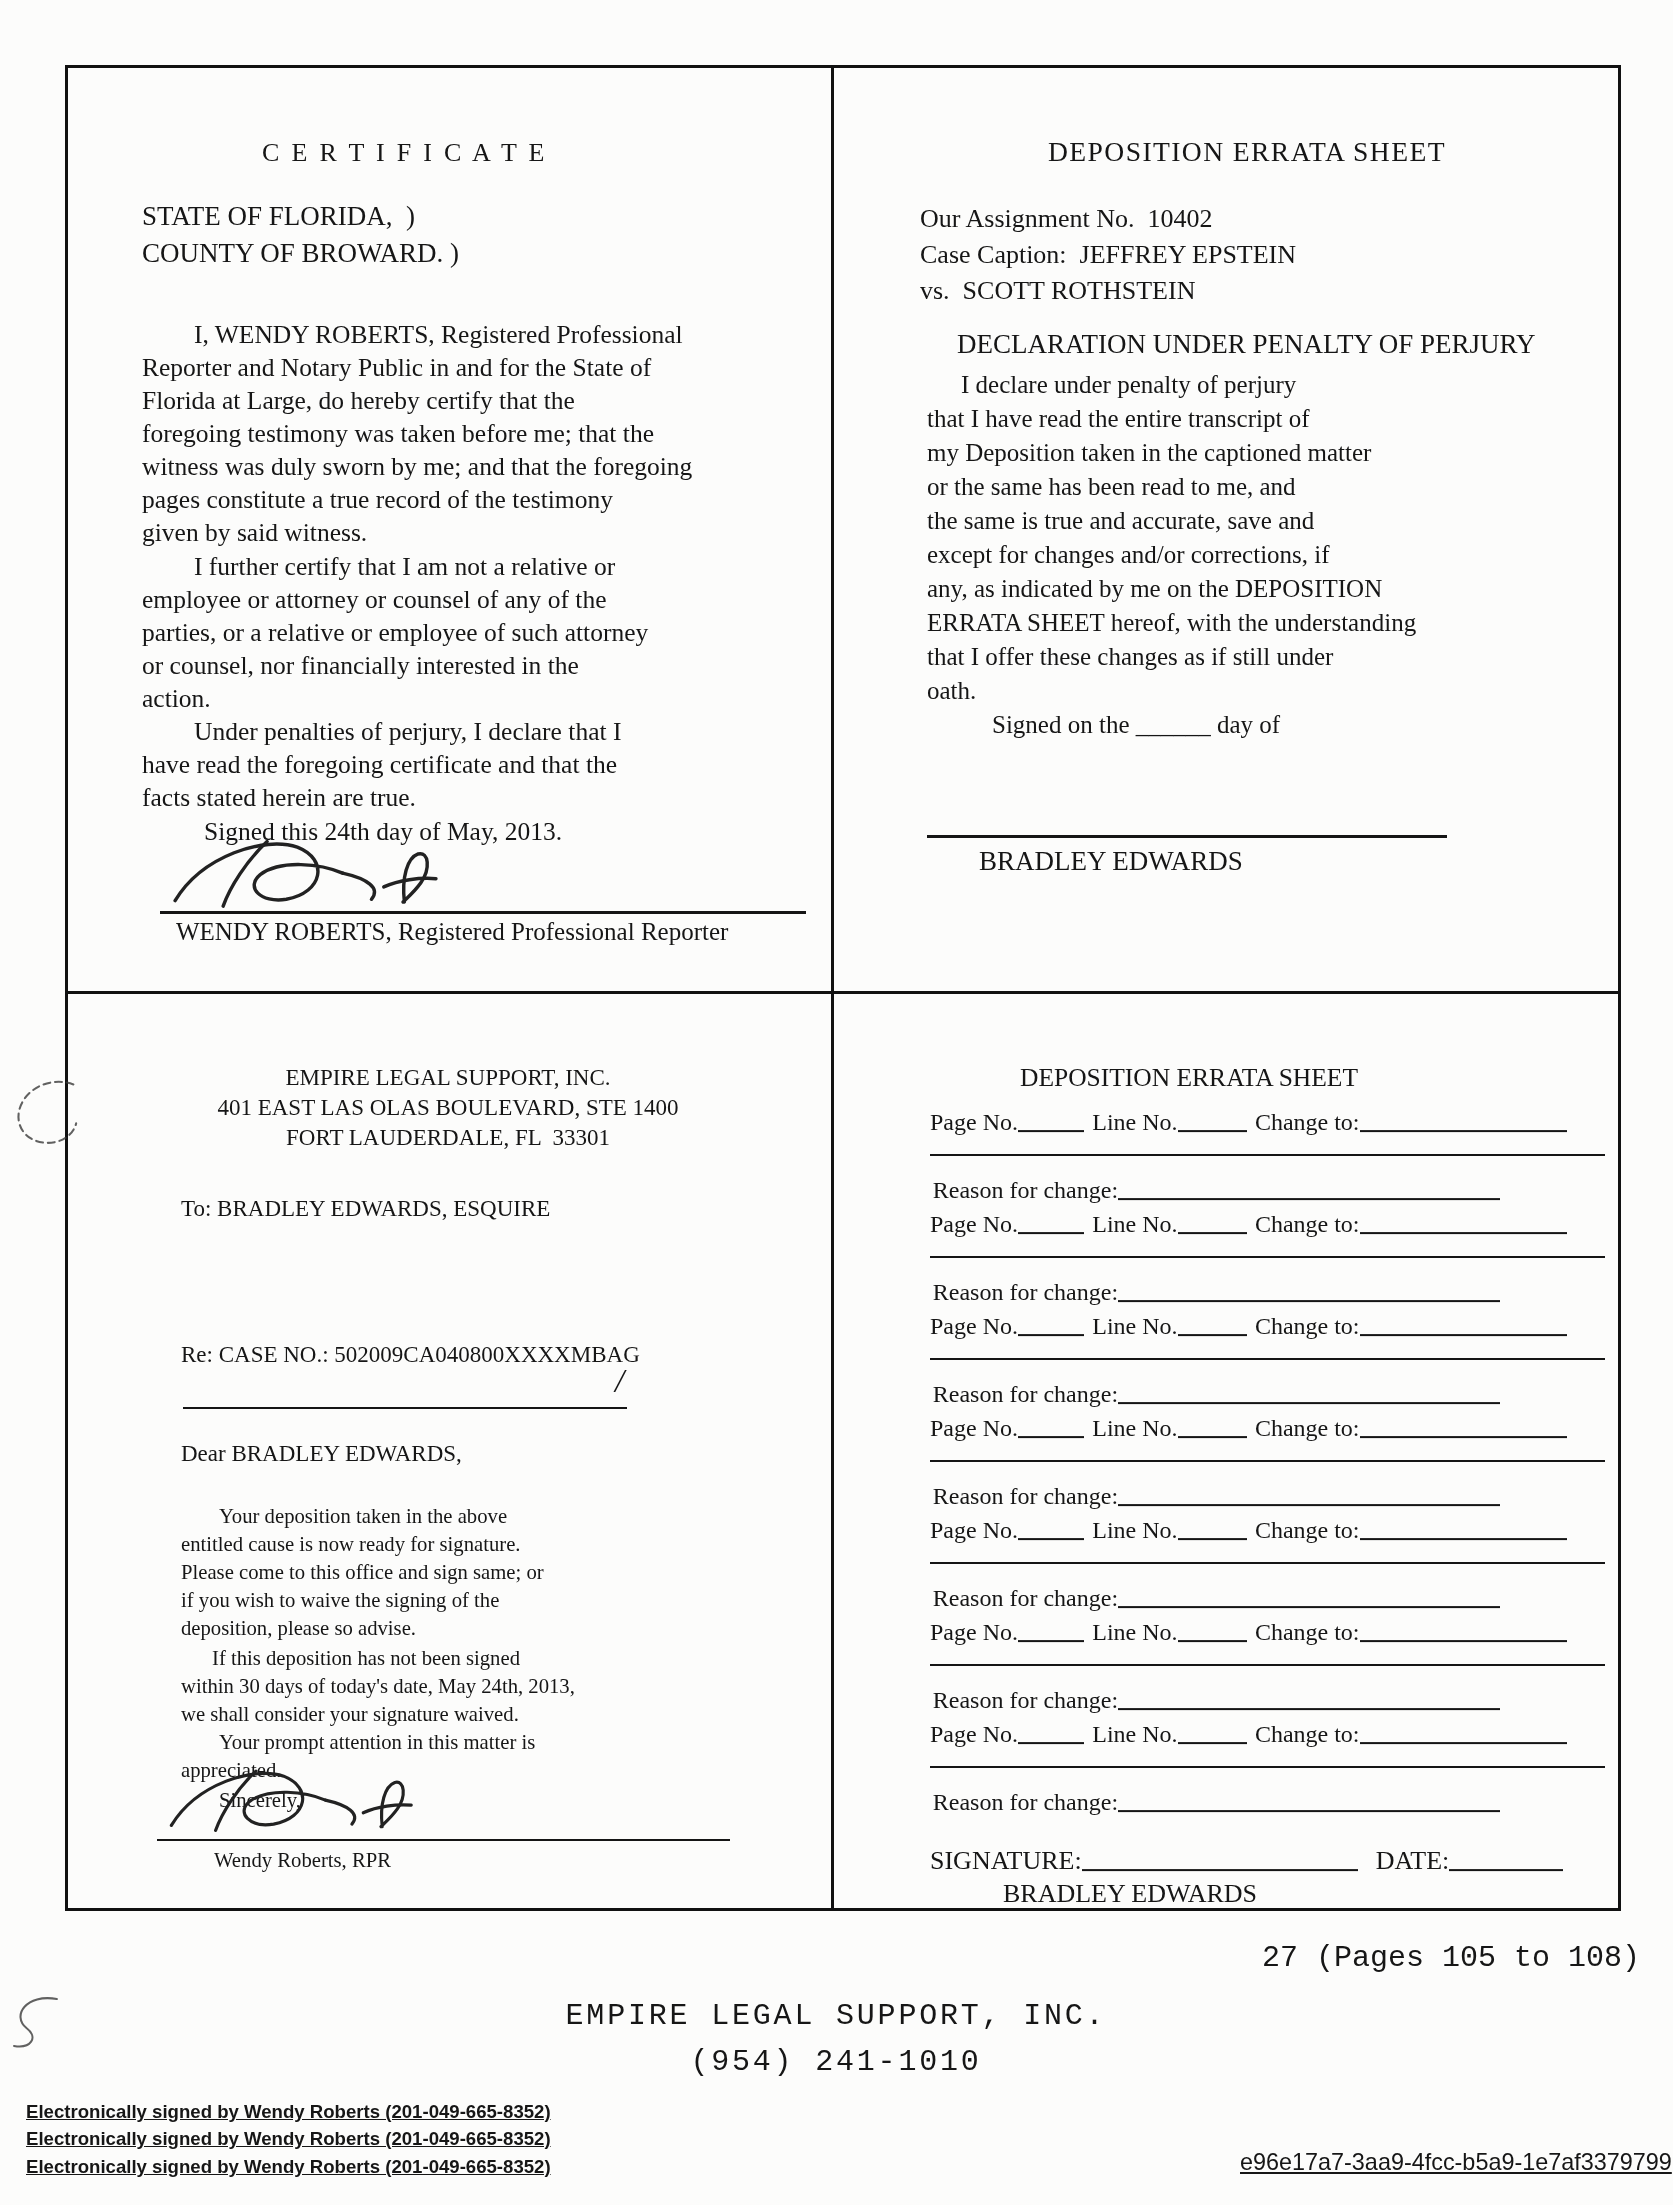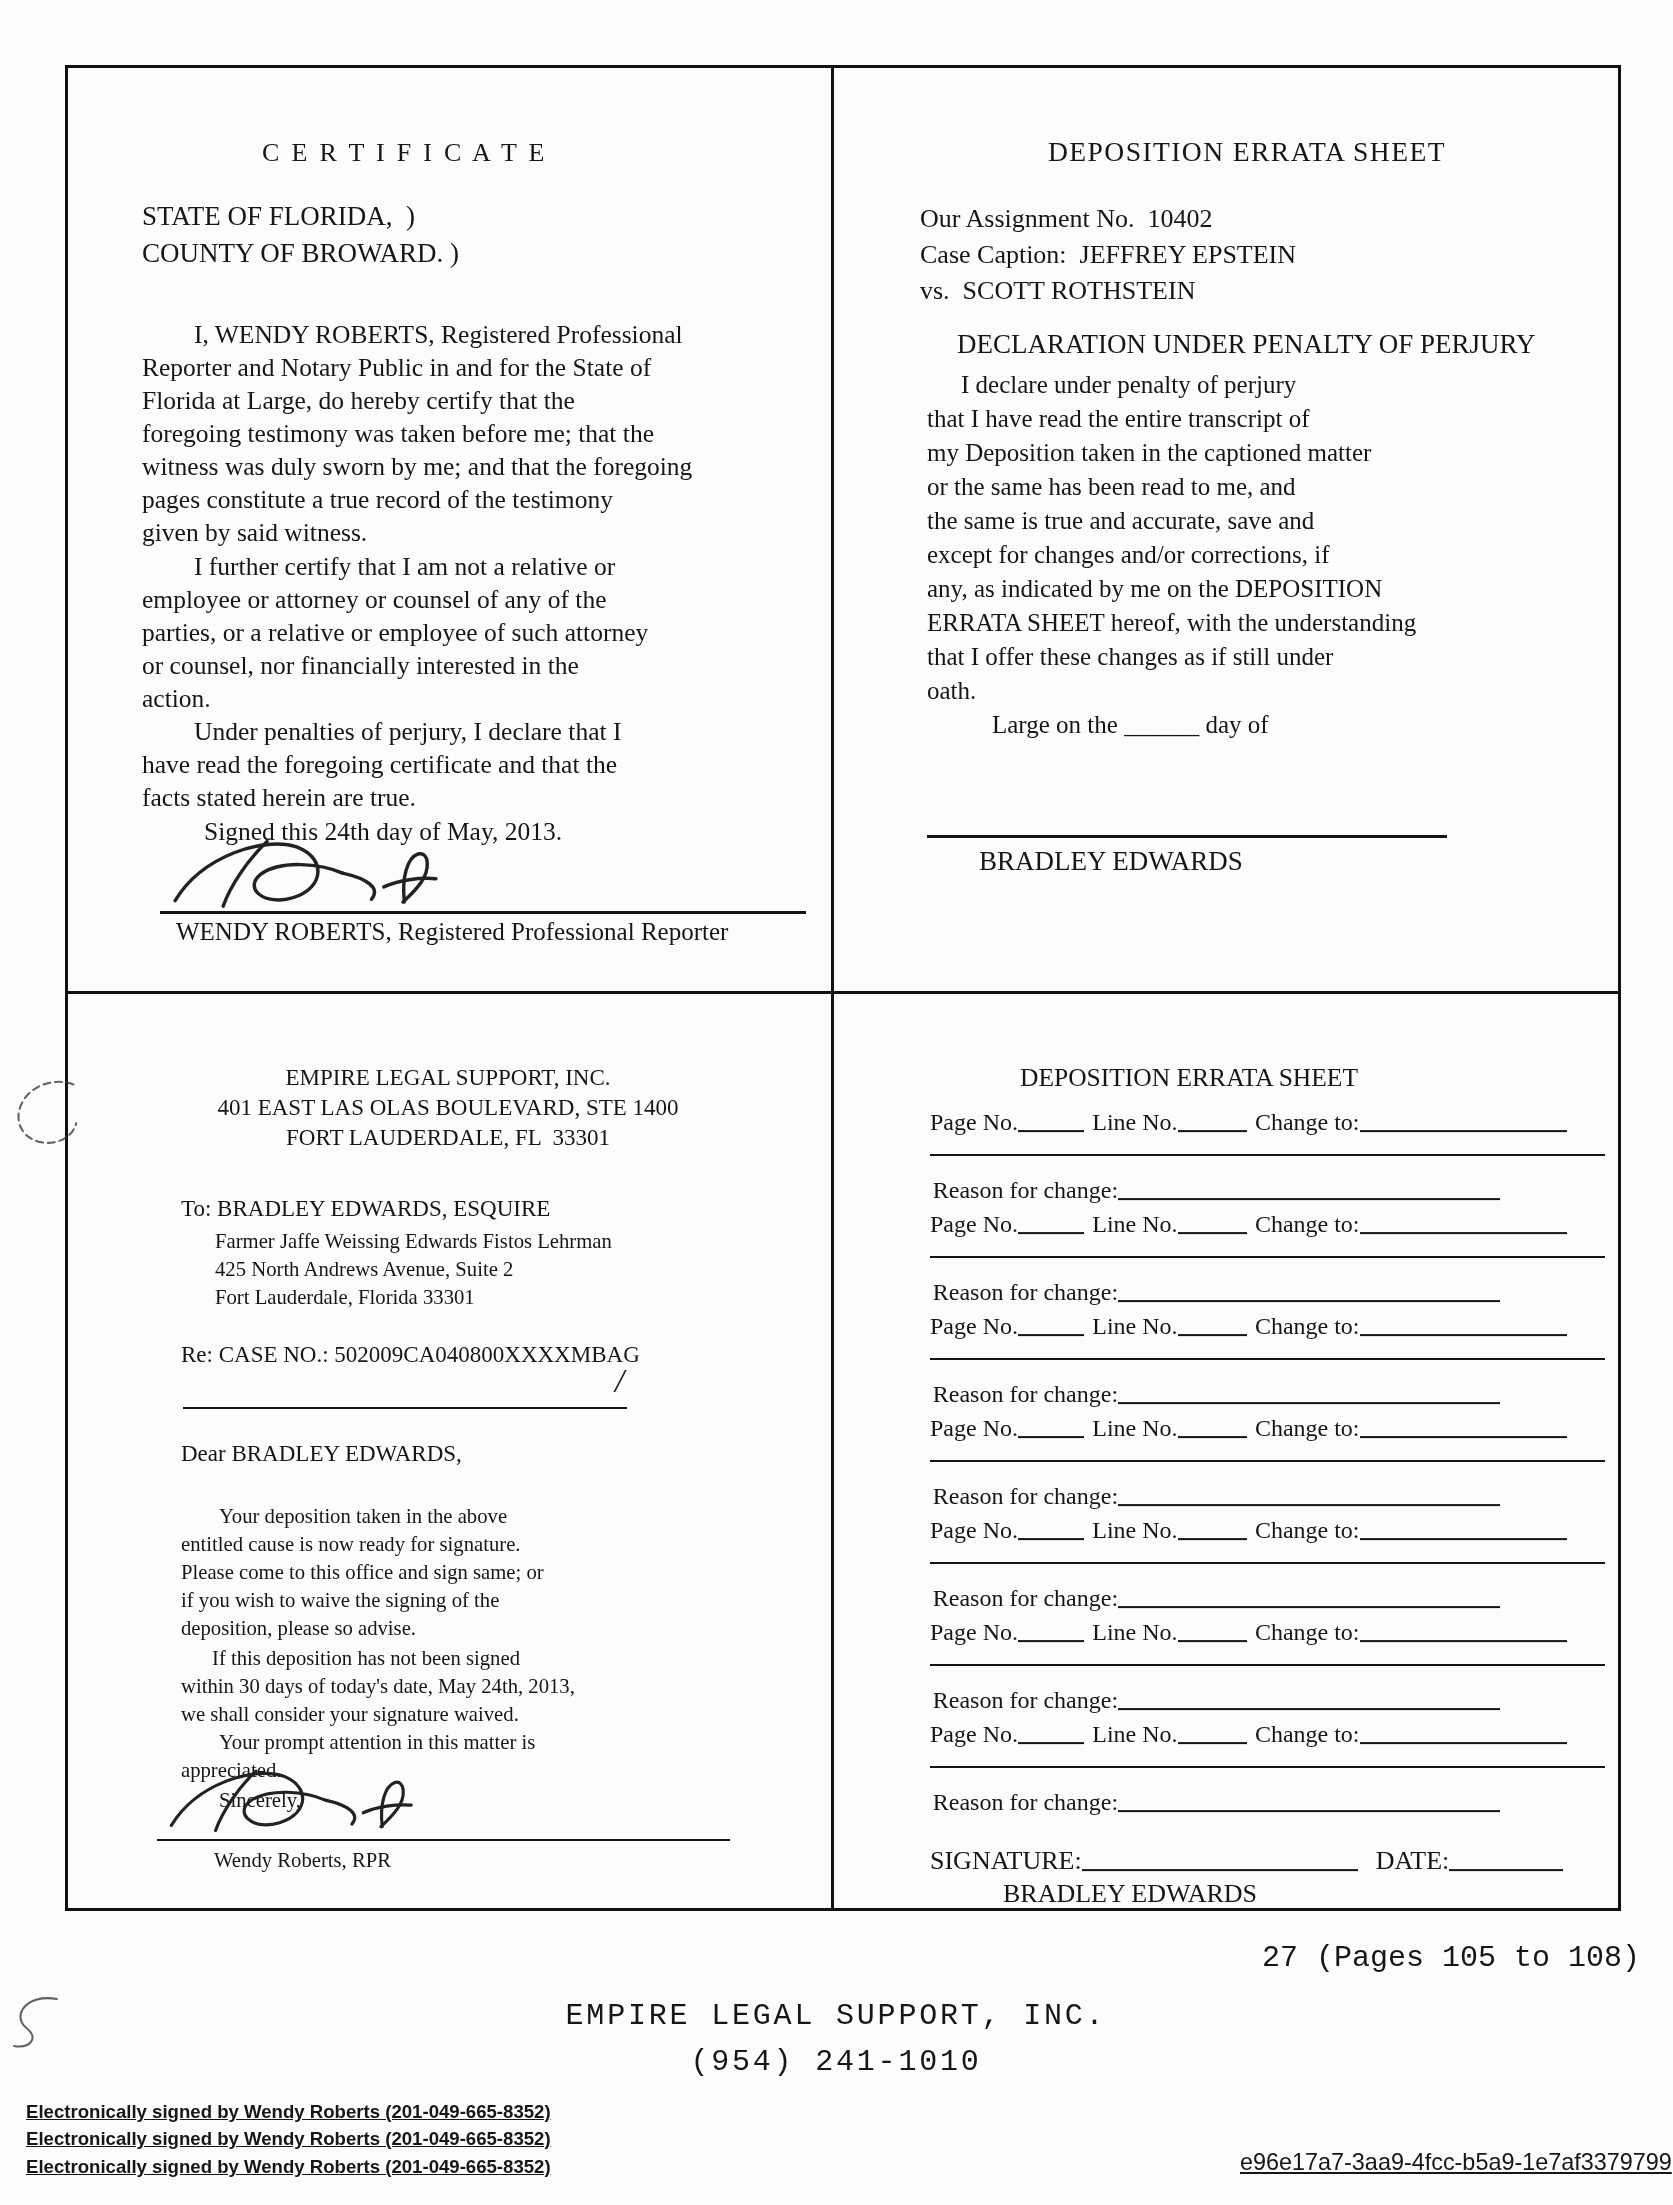--- a/index.html
+++ b/index.html
@@ -102,33 +102,30 @@
 that I have read the entire transcript of
 my Deposition taken in the captioned matter
 or the same has been read to me, and
 the same is true and accurate, save and
 except for changes and/or corrections, if
 any, as indicated by me on the DEPOSITION
 ERRATA SHEET hereof, with the understanding
 that I offer these changes as if still under
 oath.</div>
 
-  <div class="abs body36 ind95" style="left:927px;top:708px;width:620px;">Large on the ______ day of</div>
+  <div class="abs body36 ind95" style="left:927px;top:708px;width:620px;">Signed on the ______ day of</div>
 
   <div class="hline" style="left:927px;top:835px;width:520px;height:2.8px;"></div>
   <div class="abs" style="left:979px;top:846px;font-size:27px;">BRADLEY EDWARDS</div>
 
   <div class="abs prelines body33" style="left:138px;top:1063px;width:620px;text-align:center;">EMPIRE LEGAL SUPPORT, INC.
 401 EAST LAS OLAS BOULEVARD, STE 1400
 FORT LAUDERDALE, FL  33301</div>
 
   <div class="abs body33" style="left:181px;top:1194px;">To:  BRADLEY EDWARDS, ESQUIRE</div>
-  <div class="abs prelines body30" style="left:215px;top:1227px;">Farmer Jaffe Weissing Edwards Fistos Lehrman
-425 North Andrews Avenue, Suite 2
-Fort Lauderdale, Florida 33301</div>
 
   <div class="abs body33" style="left:181px;top:1340px;">Re:  CASE NO.:  502009CA040800XXXXMBAG</div>
   <div class="hline" style="left:183px;top:1407px;width:444px;height:2.1px;"></div>
   <div class="abs" style="left:615px;top:1363px;font-size:33px;font-style:italic;">/</div>
 
   <div class="abs body33" style="left:181px;top:1439px;">Dear BRADLEY EDWARDS,</div>
 
   <div class="abs prelines body30 ind55" style="left:181px;top:1502px;width:586px;">Your deposition taken in the above
 entitled cause is now ready for signature.
 Please come to this office and sign same; or

